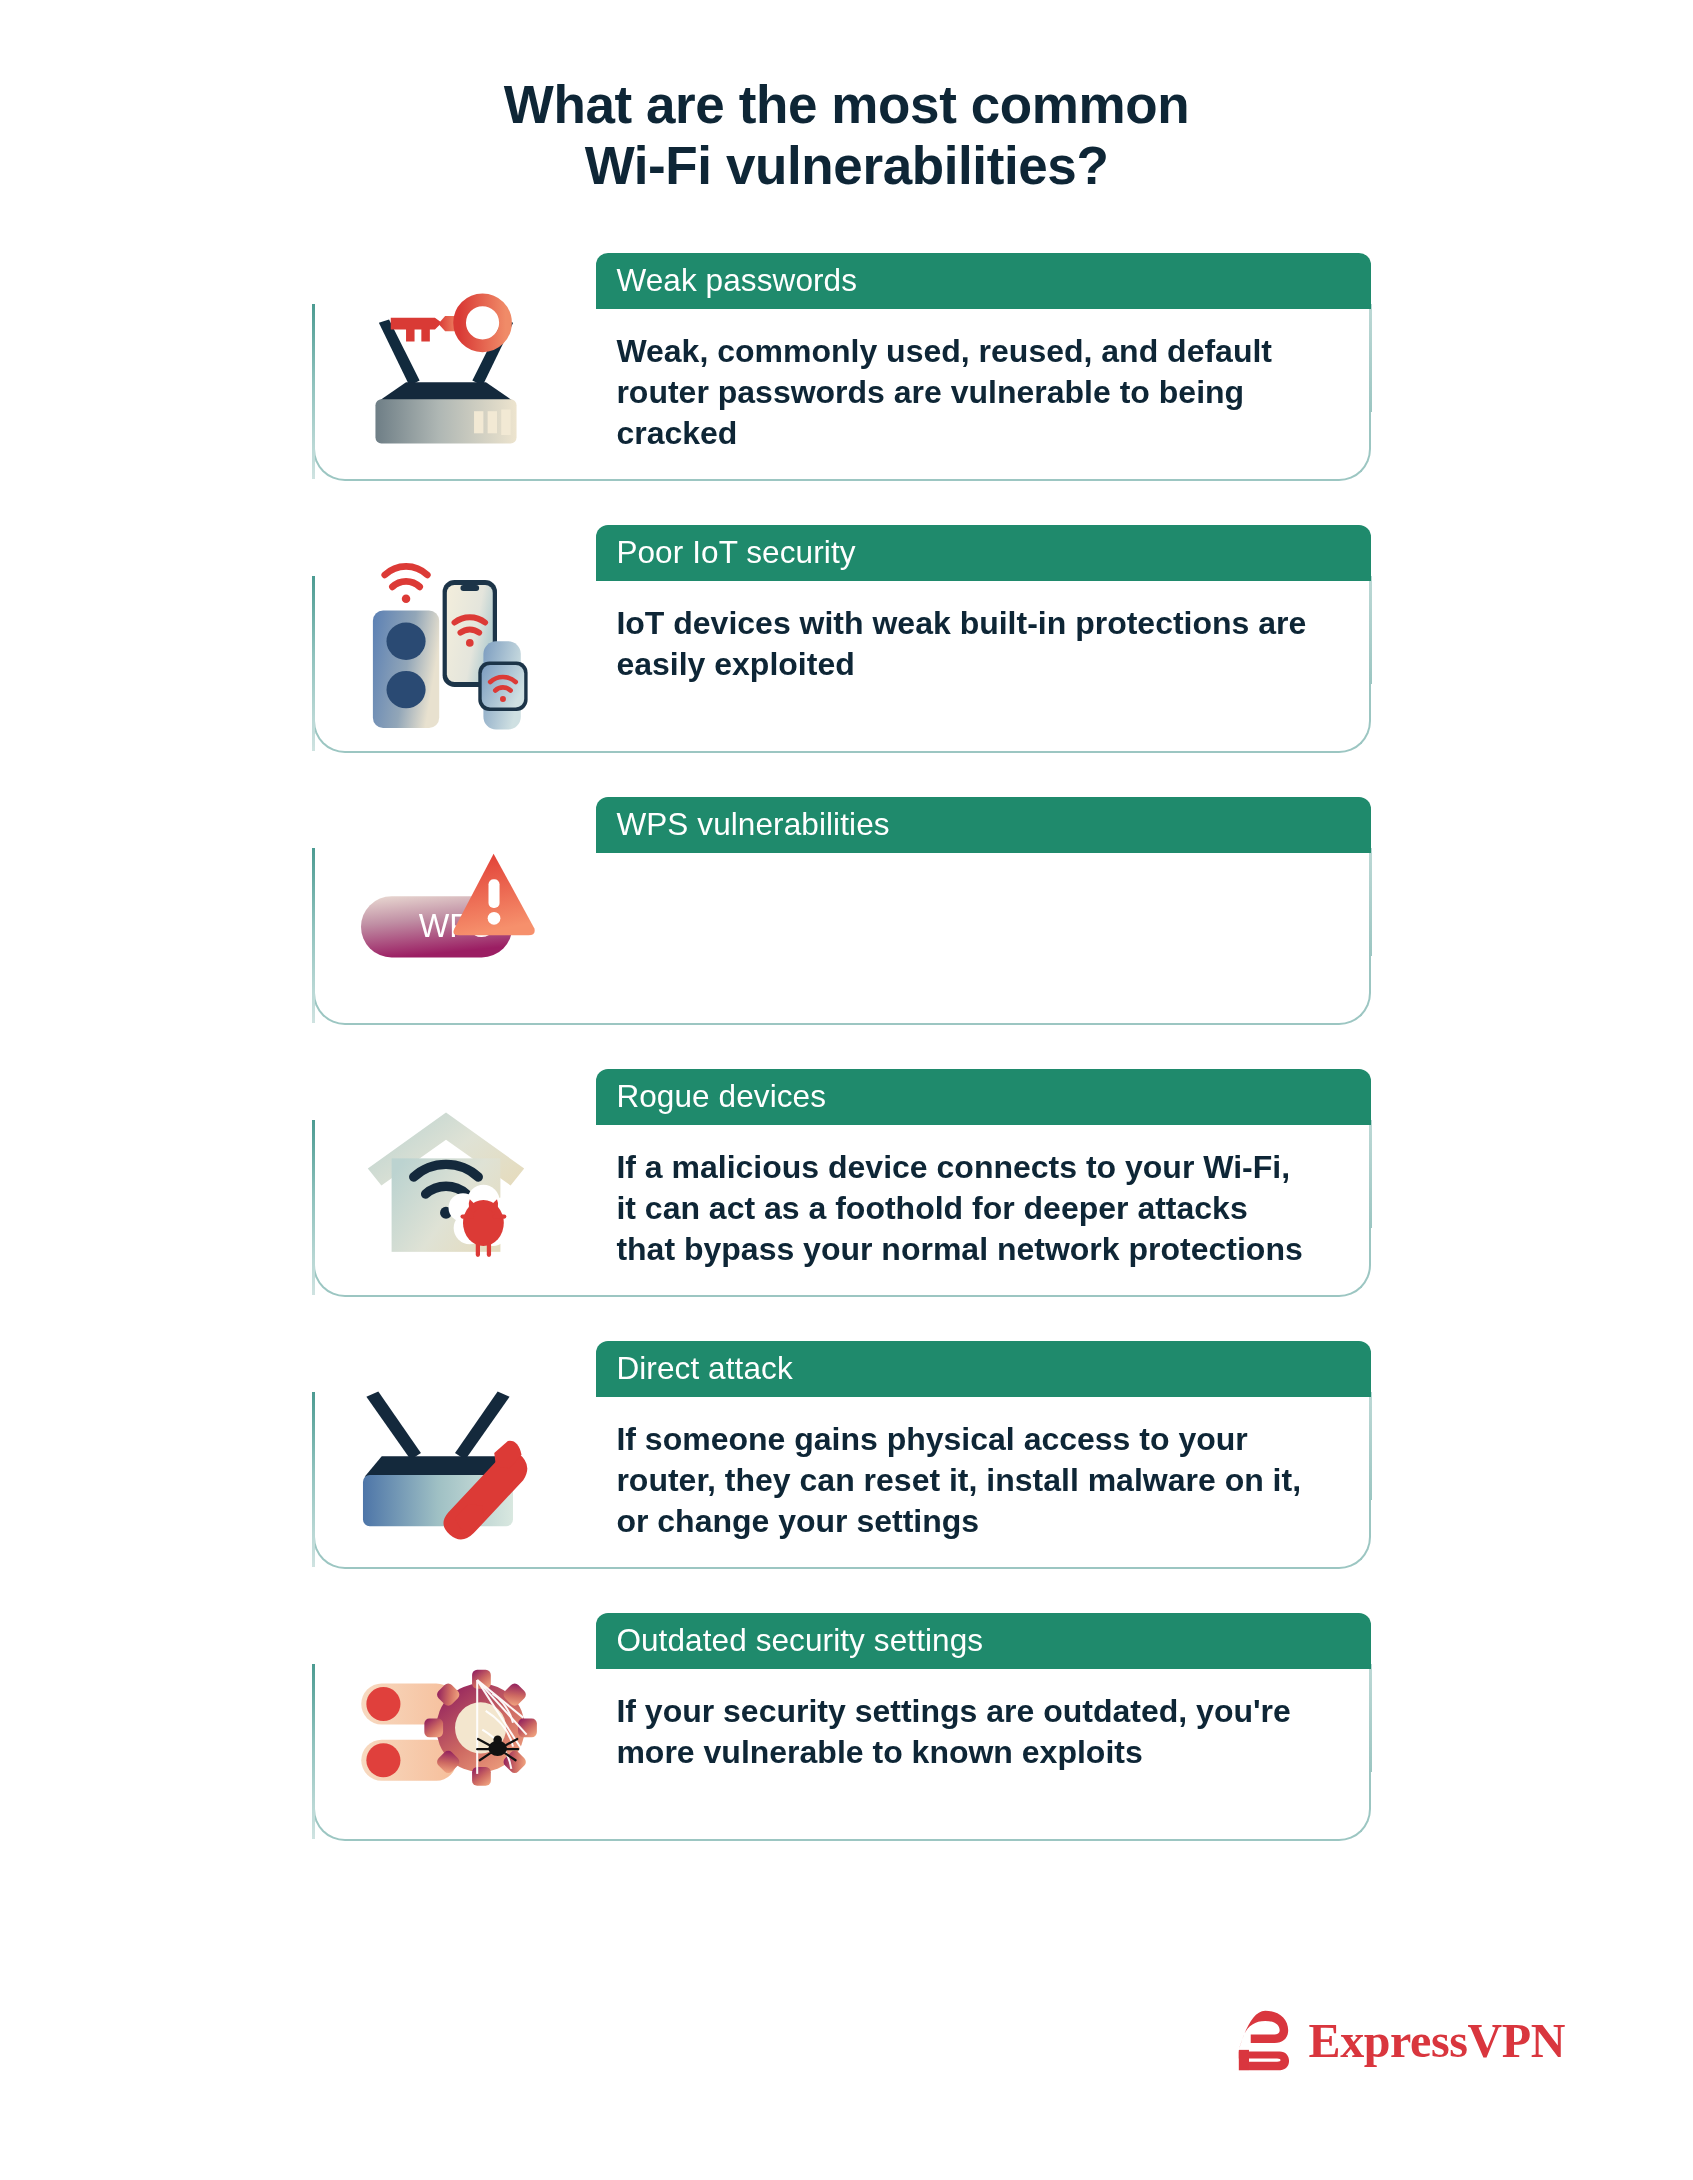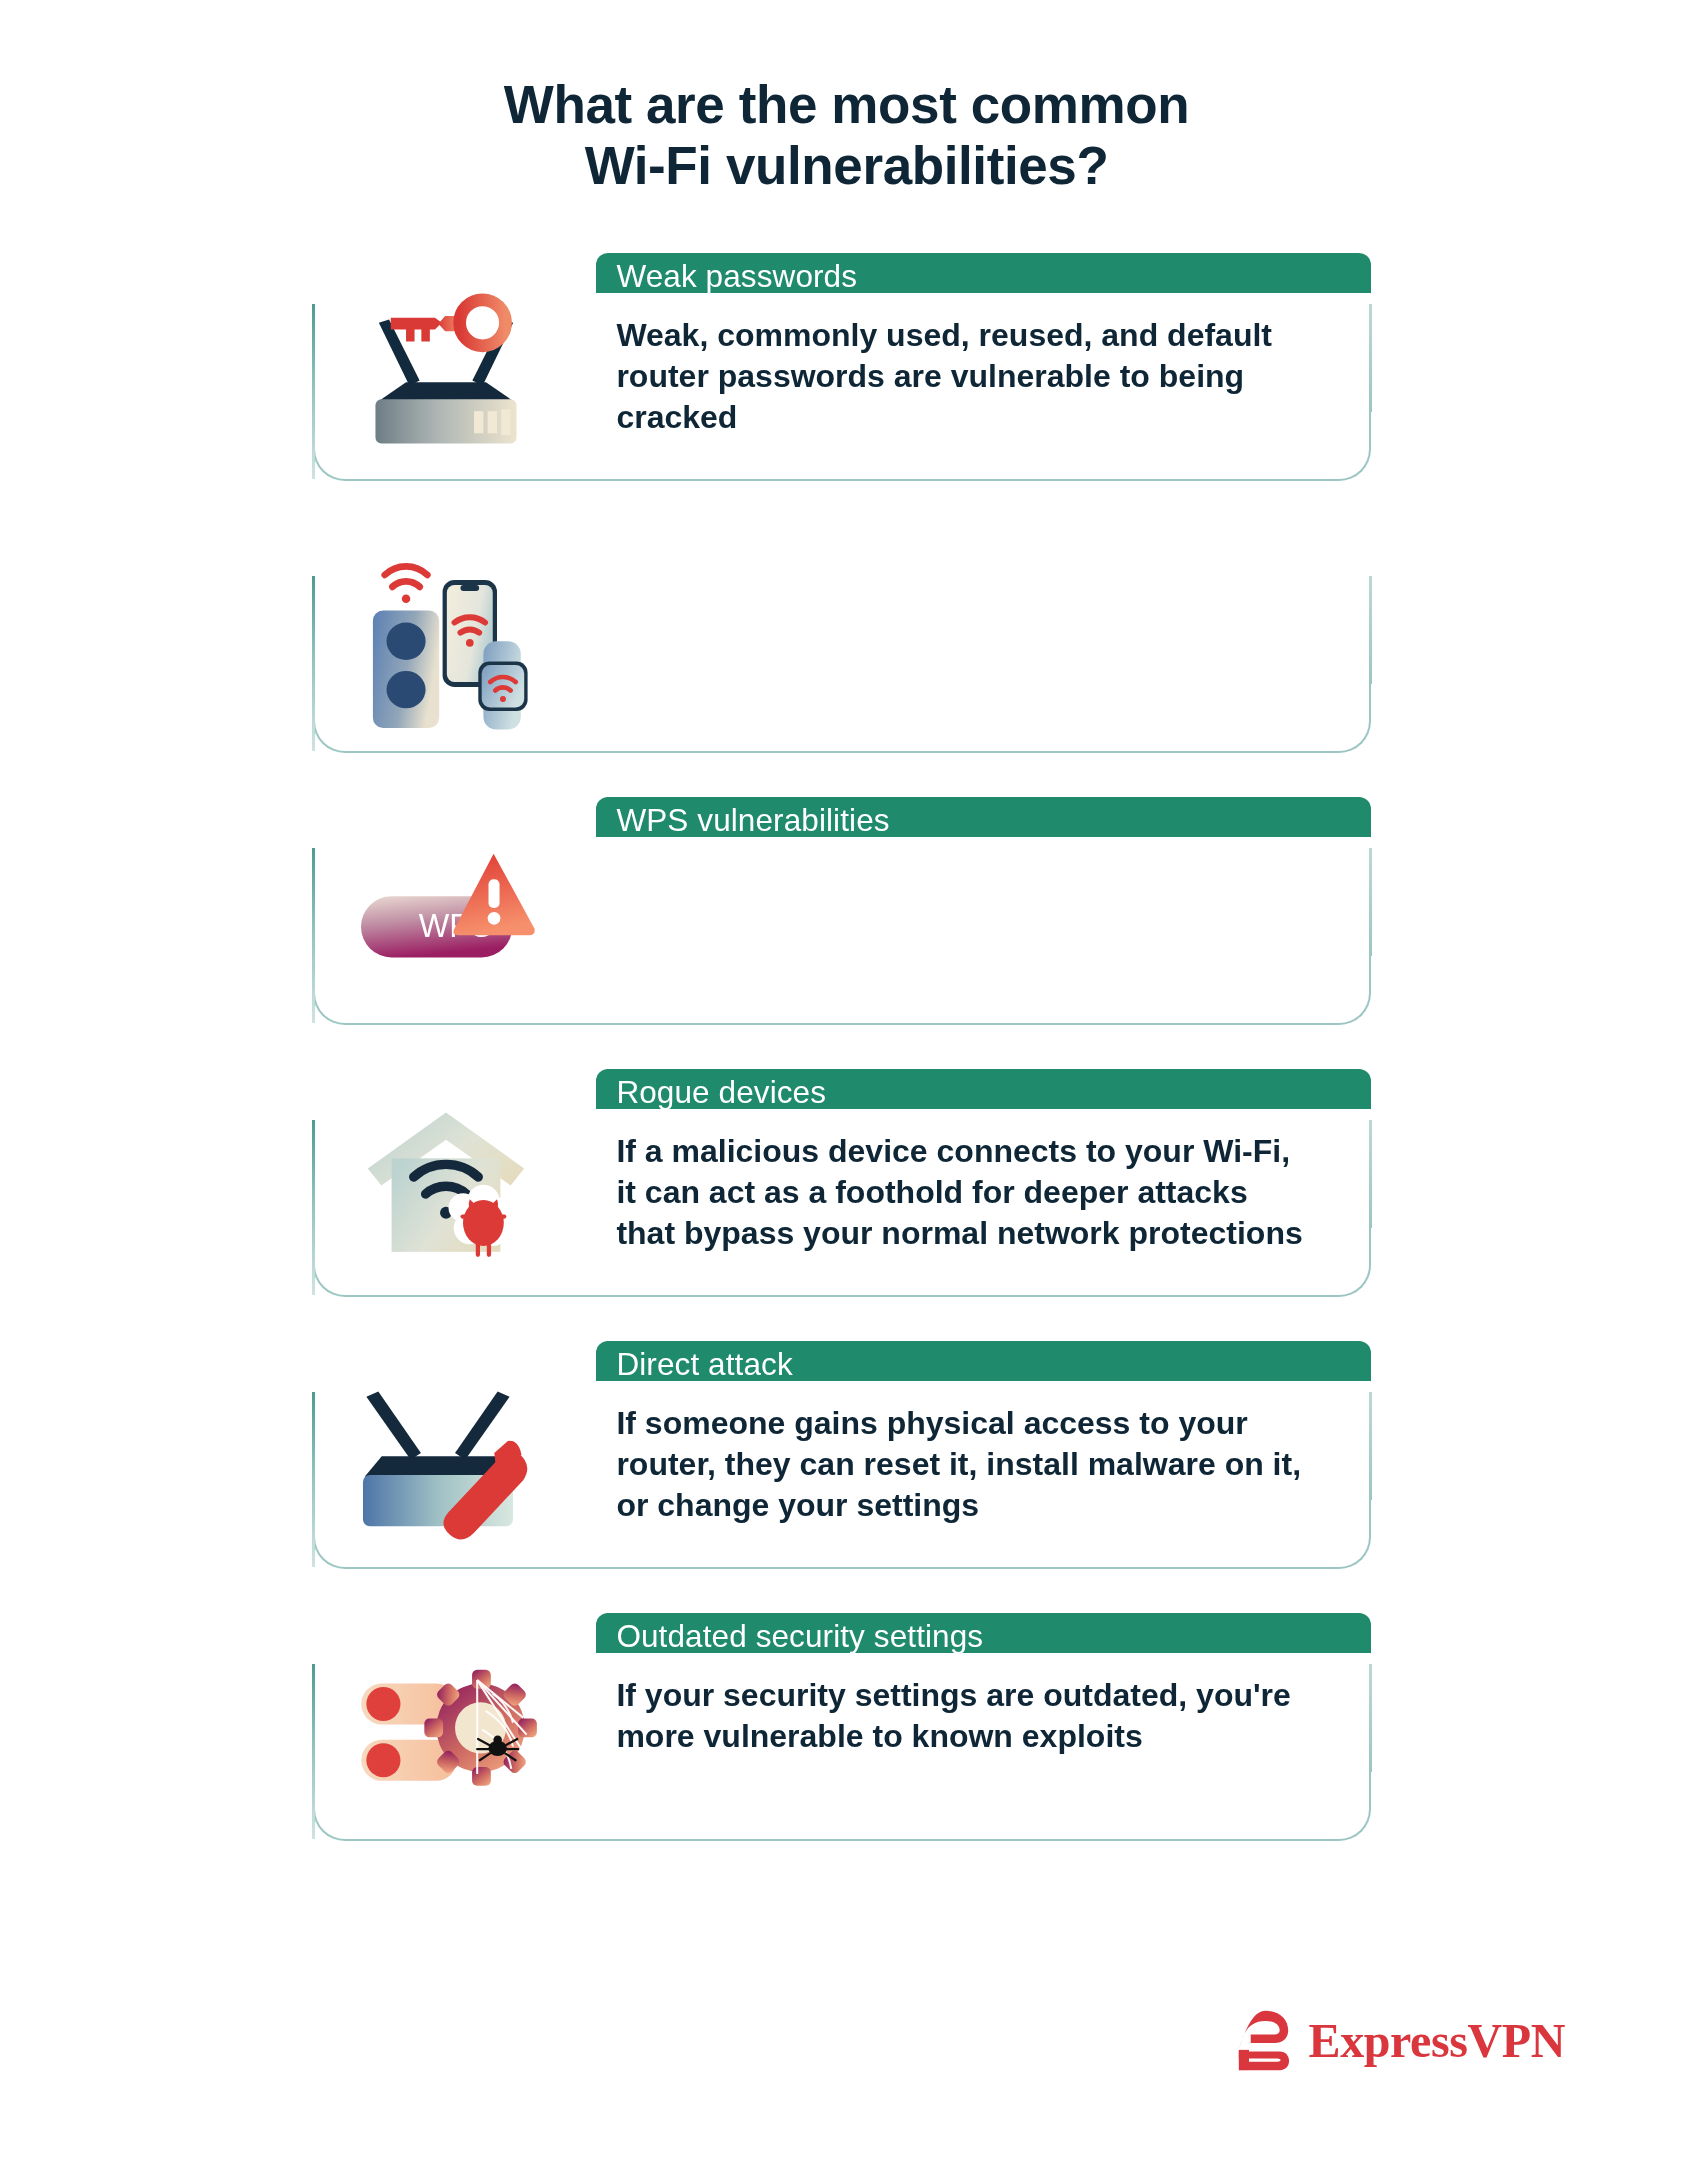--- a/index.html
+++ b/index.html
@@ -89,25 +89,25 @@
   
   .card-main {
     position:absolute;
     left:283px;
     right:0;
     top:0;
     bottom:0;
     z-index:2;
   }
   .card-header {
-    height:40px;
+    height:56px;
     background:#1F8A6C;
     border-radius:12px 12px 0 0;
     display:flex;
-    align-items:flex-end;
+    align-items:center;
     padding-left:20.4px;
   }
   .card-header-title {
     color:#ffffff;
     font-size:31.5px;
     font-weight:400;
     letter-spacing:0.1px;
     line-height:1;
   }
   .card-body {
@@ -236,20 +236,29 @@
 
         <rect x="144" y="108" width="44" height="104" rx="15" fill="url(#g2w)"></rect>
         <rect x="138" y="132" width="58" height="58" rx="13" fill="#1C3448"></rect>
         <rect x="142" y="136" width="50" height="50" rx="10" fill="url(#g2w)"></rect>
         <g fill="none" stroke="#DC3A36" stroke-width="5.5" stroke-linecap="round">
           <path d="M152 156 A22 22 0 0 1 182 156"></path>
           <path d="M158 166 A13 13 0 0 1 176 166"></path>
         </g>
         <circle cx="167" cy="176" r="3.5" fill="#DC3A36"></circle>
       </svg>
+    </div>
+    <div class="card-main">
+      <div class="card-header">
+        <span class="card-header-title">Poor IoT security</span>
+      </div>
+      <div class="card-body">
+        <p class="card-body-text">IoT devices with weak built-in protections are
+easily exploited</p>
+      </div>
     </div>
   </div>
 
   <div class="card">
     <div class="card-box"></div>
     <div class="card-icon">
       <svg width="184" height="153" viewBox="0 0 216 180">
         <defs>
           <linearGradient id="g3pill" x1="0" y1="0" x2="0.25" y2="1">
             <stop offset="0%" stop-color="#EADBD3"></stop>

